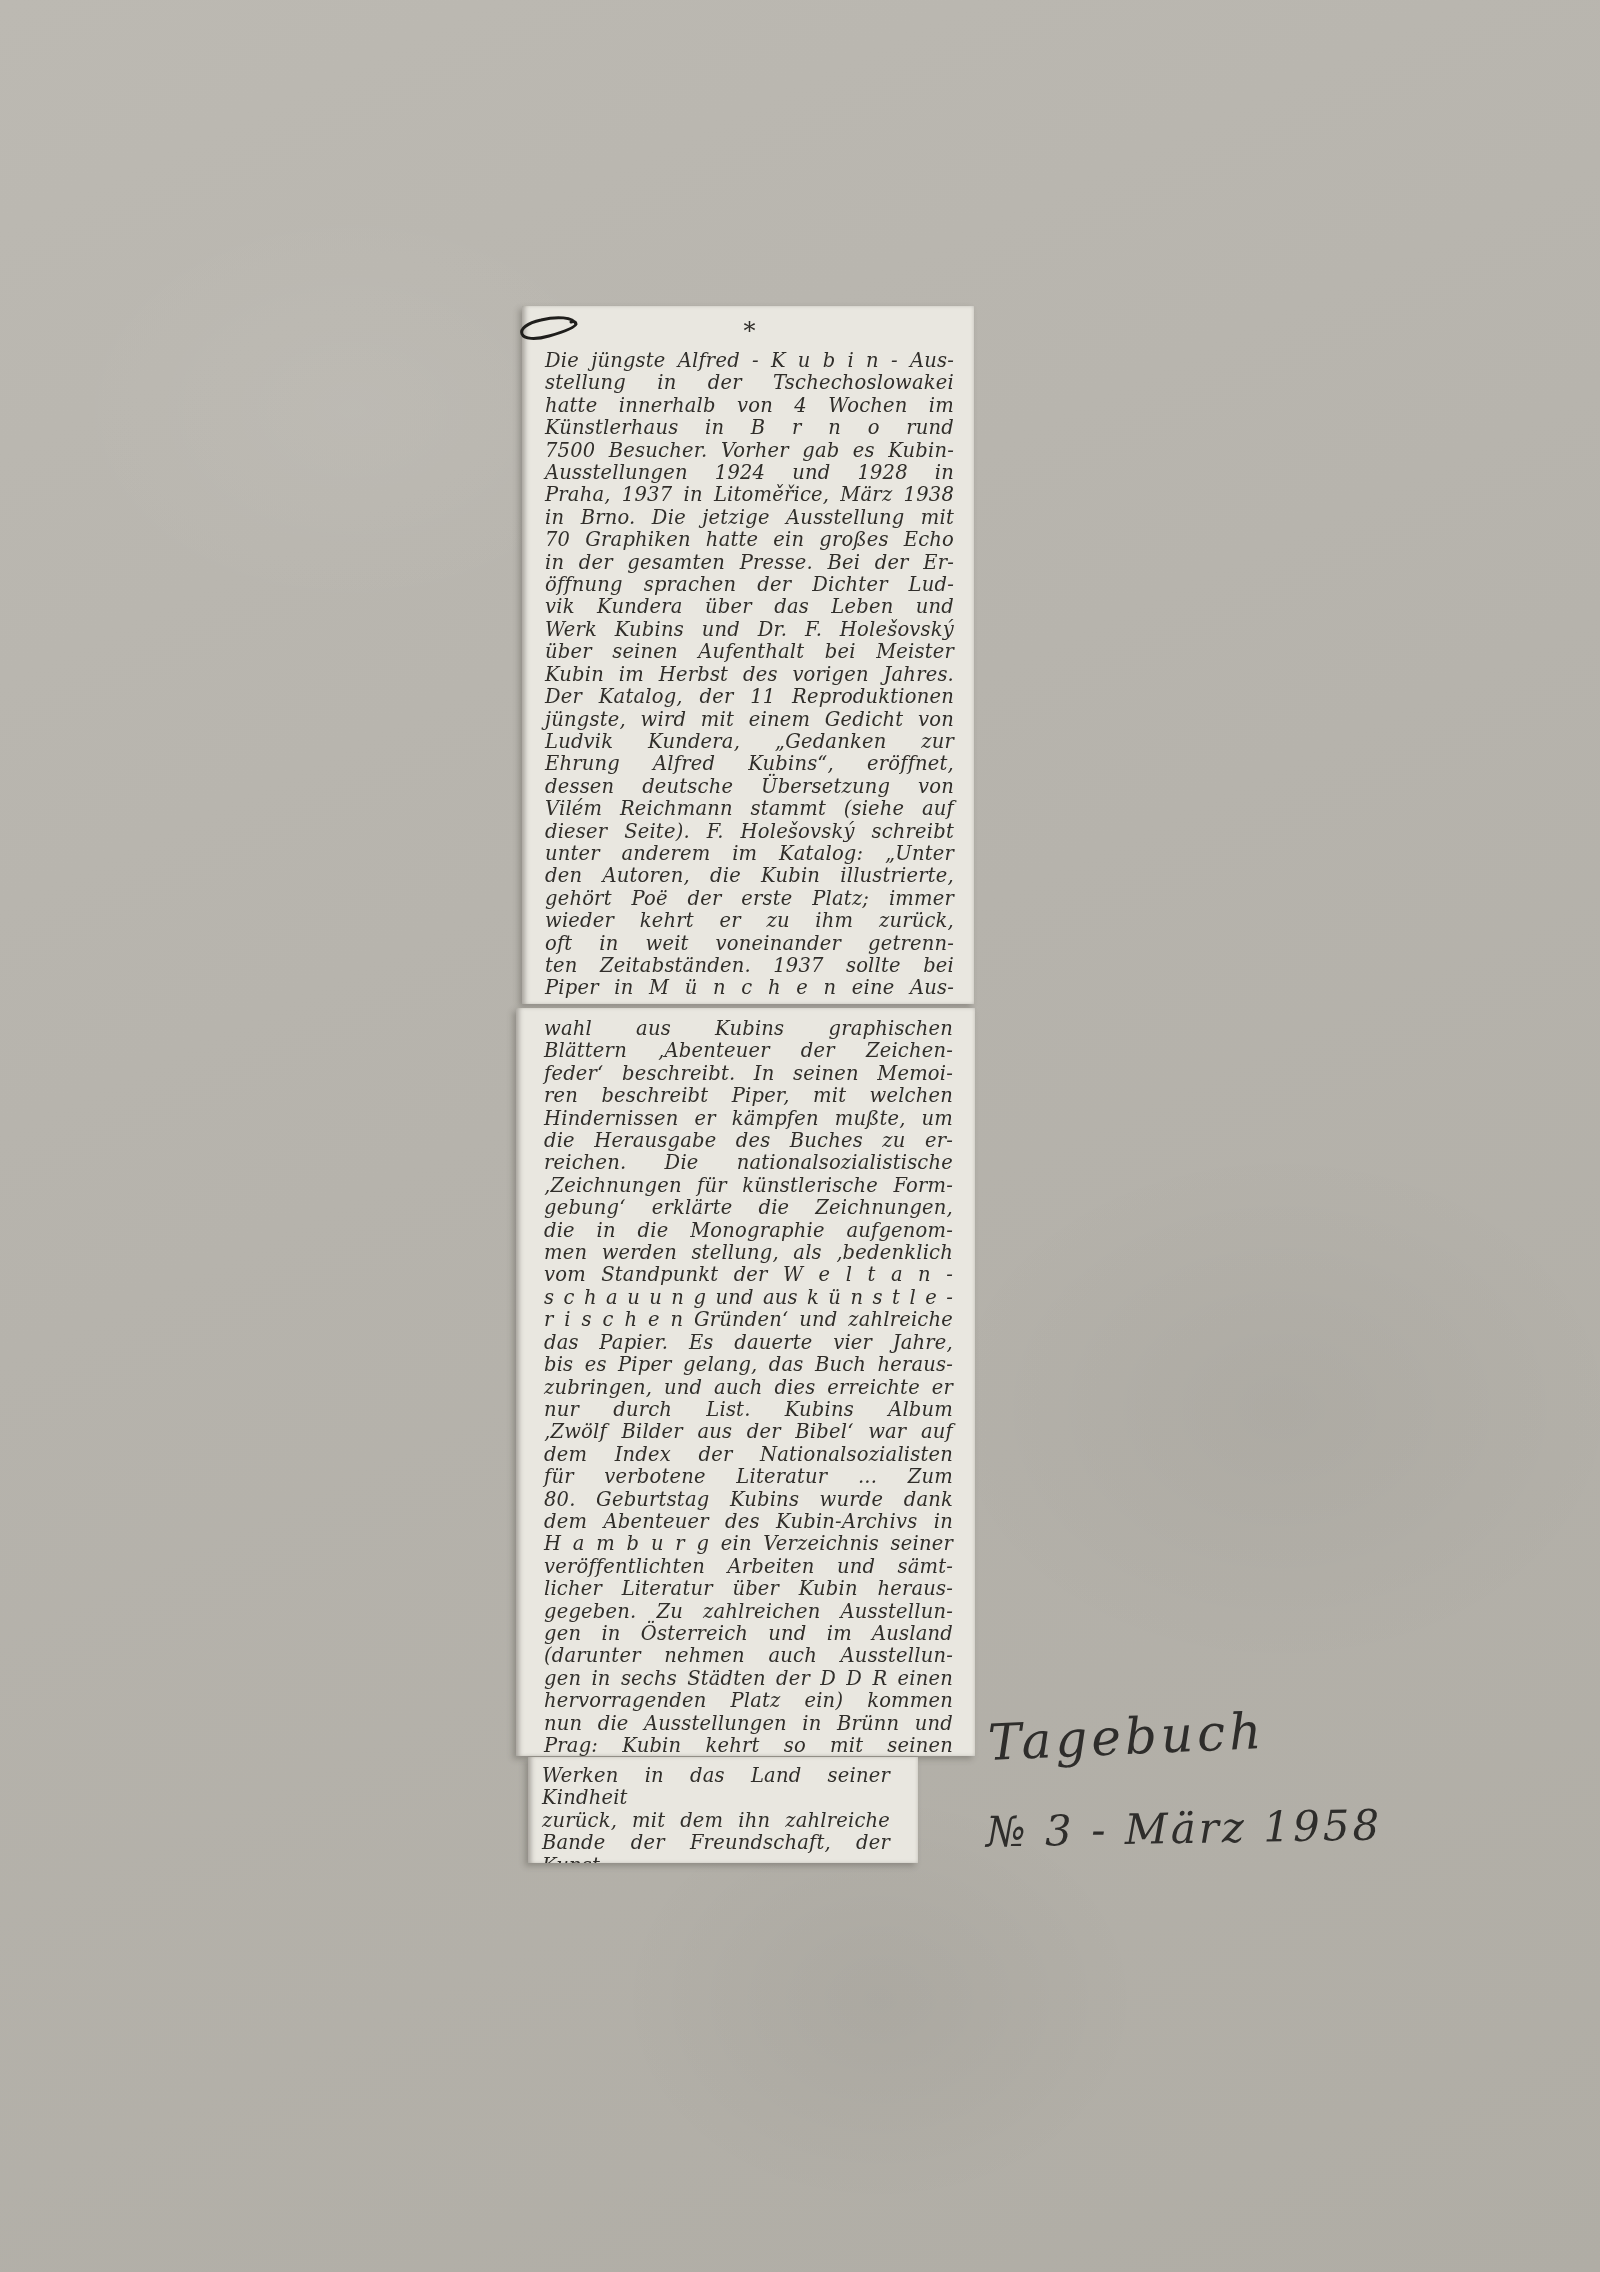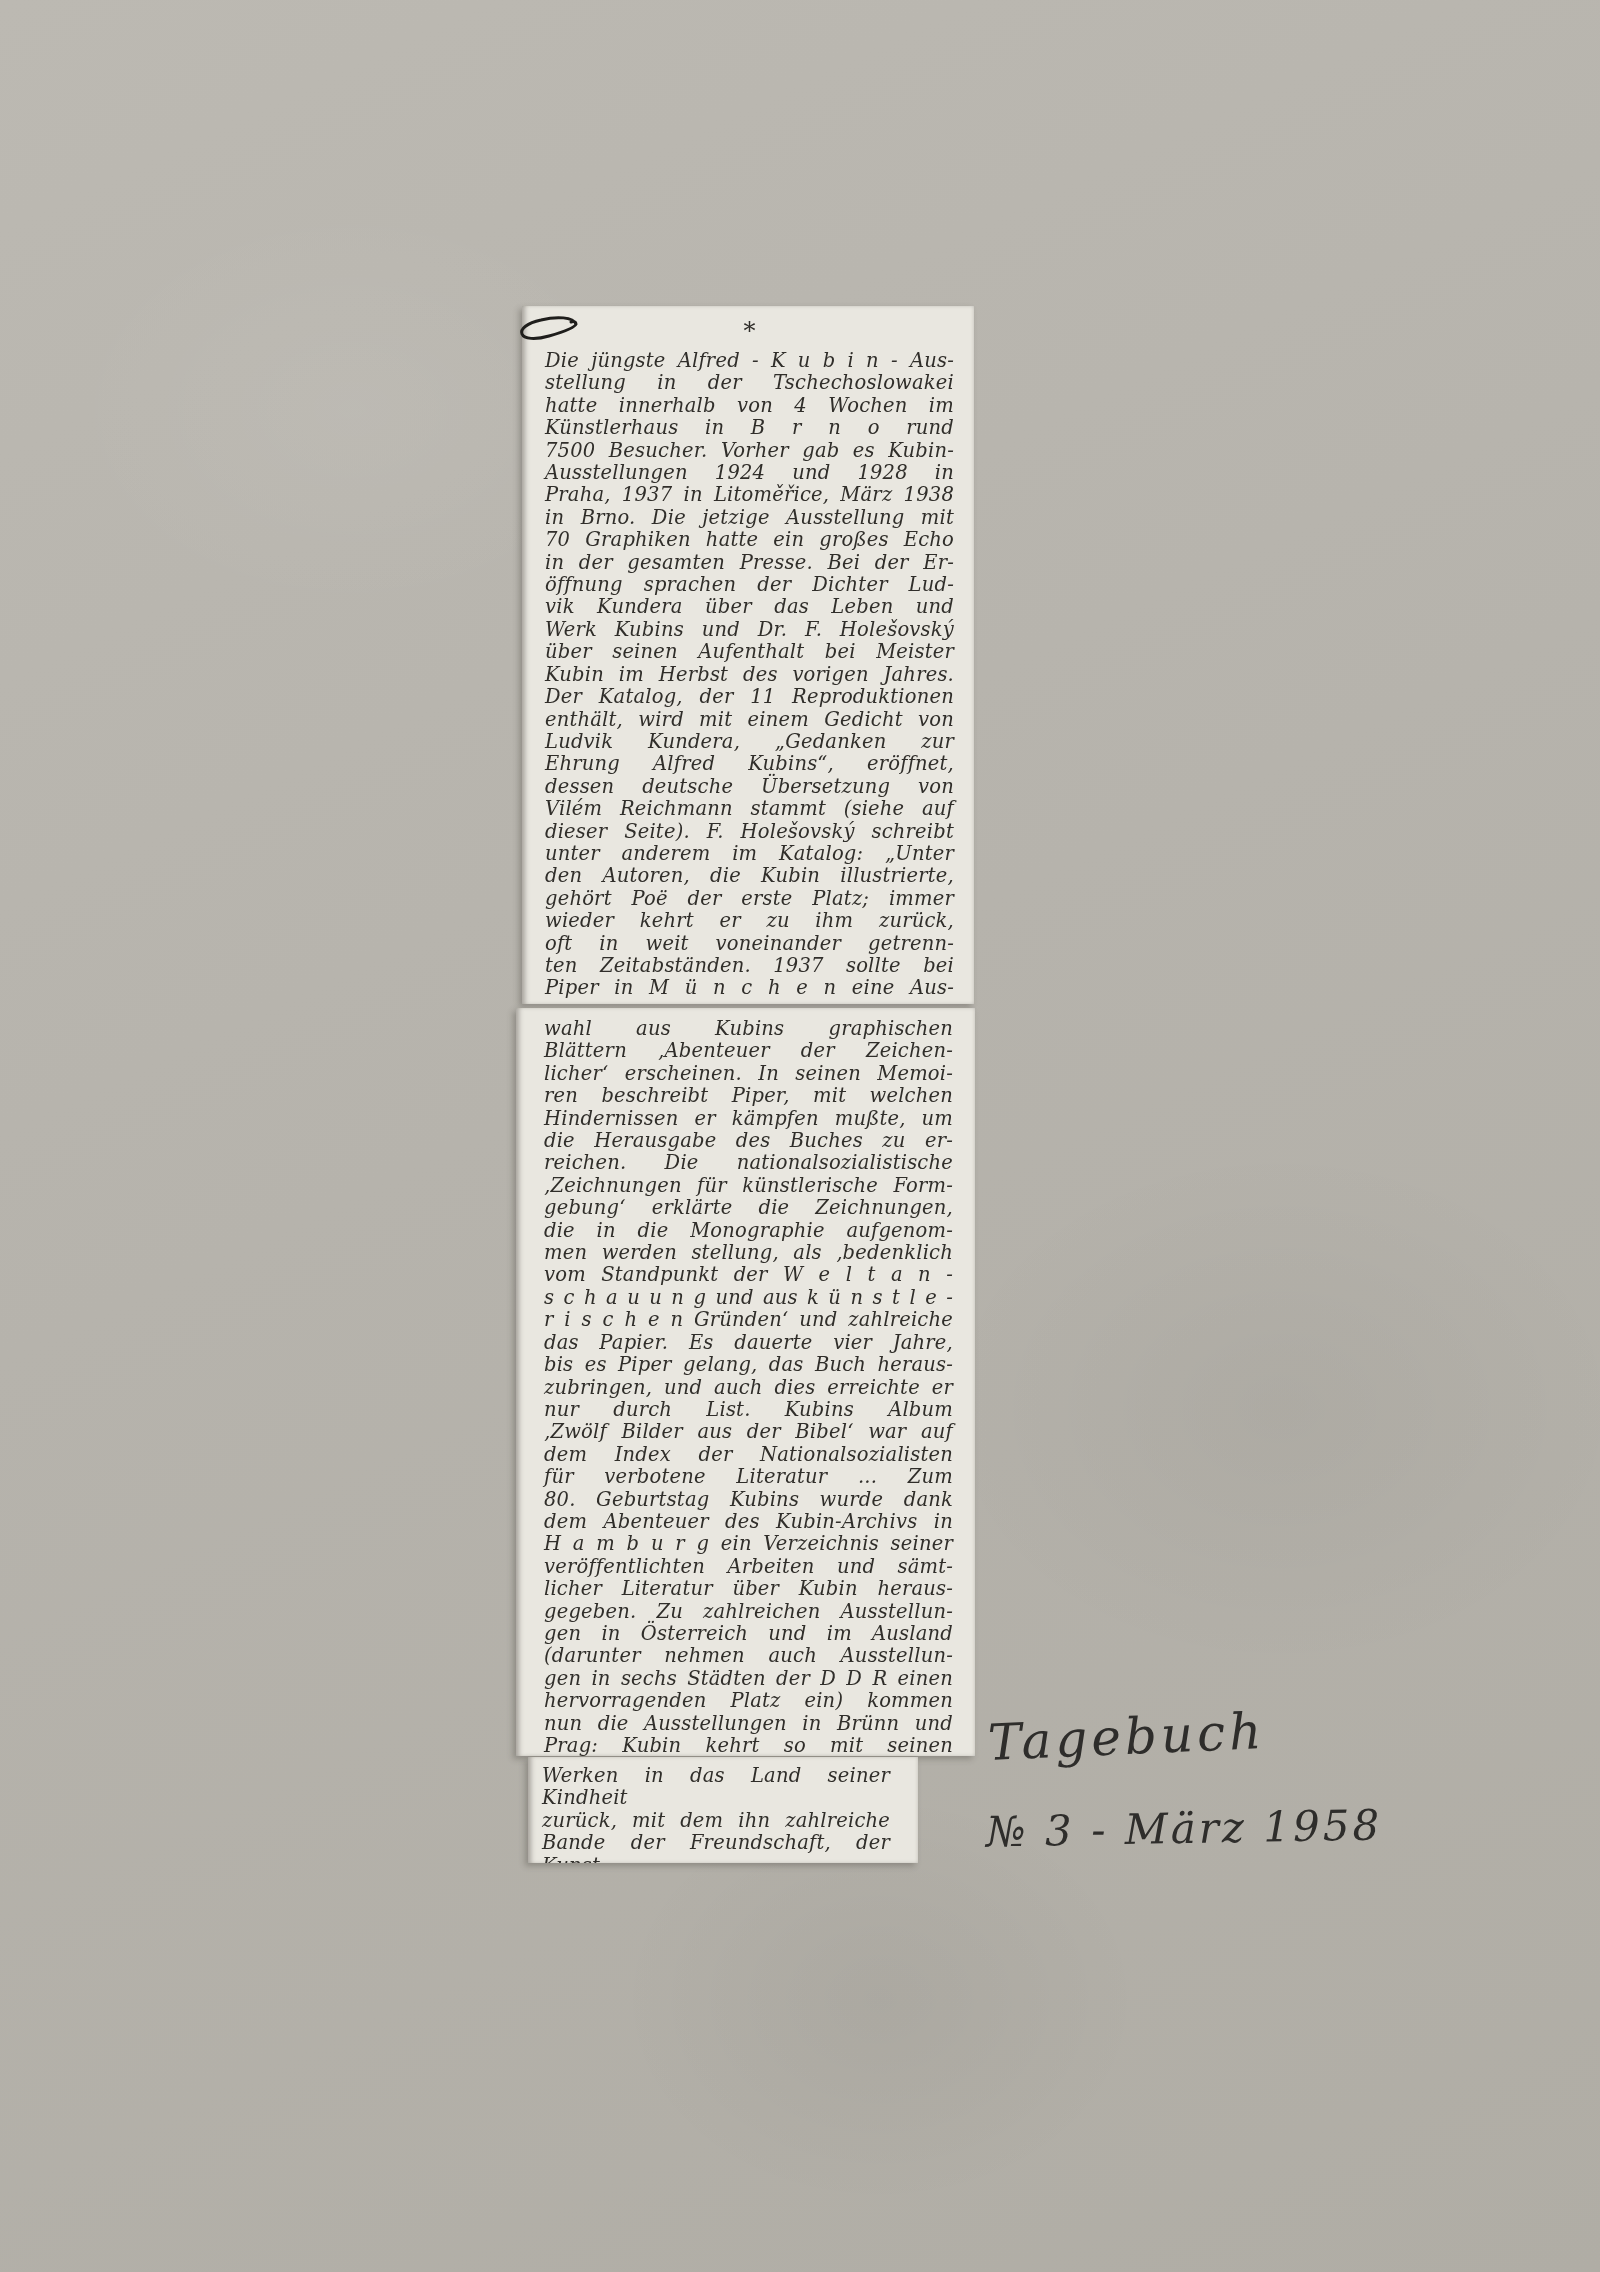--- a/index.html
+++ b/index.html
@@ -89,41 +89,41 @@
       <div class="line">Praha, 1937 in Litoměřice, März 1938</div>
       <div class="line">in Brno. Die jetzige Ausstellung mit</div>
       <div class="line">70 Graphiken hatte ein großes Echo</div>
       <div class="line">in der gesamten Presse. Bei der Er-</div>
       <div class="line">öffnung sprachen der Dichter Lud-</div>
       <div class="line">vik Kundera über das Leben und</div>
       <div class="line">Werk Kubins und Dr. F. Holešovský</div>
       <div class="line">über seinen Aufenthalt bei Meister</div>
       <div class="line">Kubin im Herbst des vorigen Jahres.</div>
       <div class="line">Der Katalog, der 11 Reproduktionen</div>
-      <div class="line">enthält, wird mit einem Gedicht von</div>
+      <div class="line">jüngste, wird mit einem Gedicht von</div>
       <div class="line">Ludvik Kundera, „Gedanken zur</div>
       <div class="line">Ehrung Alfred Kubins“, eröffnet,</div>
       <div class="line">dessen deutsche Übersetzung von</div>
       <div class="line">Vilém Reichmann stammt (siehe auf</div>
       <div class="line">dieser Seite). F. Holešovský schreibt</div>
       <div class="line">unter anderem im Katalog: „Unter</div>
       <div class="line">den Autoren, die Kubin illustrierte,</div>
       <div class="line">gehört Poë der erste Platz; immer</div>
       <div class="line">wieder kehrt er zu ihm zurück,</div>
       <div class="line">oft in weit voneinander getrenn-</div>
       <div class="line">ten Zeitabständen. 1937 sollte bei</div>
       <div class="line">Piper in M ü n c h e n eine Aus-</div>
     </div>
 </div>
 
 <div class="clip" id="piece2">
   <div>
       <div class="line">wahl aus Kubins graphischen</div>
       <div class="line">Blättern ‚Abenteuer der Zeichen-</div>
-      <div class="line">licher‘ erscheinen. In seinen Memoi-</div>
+      <div class="line">feder‘ beschreibt. In seinen Memoi-</div>
       <div class="line">ren beschreibt Piper, mit welchen</div>
       <div class="line">Hindernissen er kämpfen mußte, um</div>
       <div class="line">die Herausgabe des Buches zu er-</div>
       <div class="line">reichen. Die nationalsozialistische</div>
       <div class="line">‚Zeichnungen für künstlerische Form-</div>
       <div class="line">gebung‘ erklärte die Zeichnungen,</div>
       <div class="line">die in die Monographie aufgenom-</div>
       <div class="line">men werden stellung, als ‚bedenklich</div>
       <div class="line">vom Standpunkt der W e l t a n -</div>
       <div class="line">s c h a u u n g und aus k ü n s t l e -</div>

